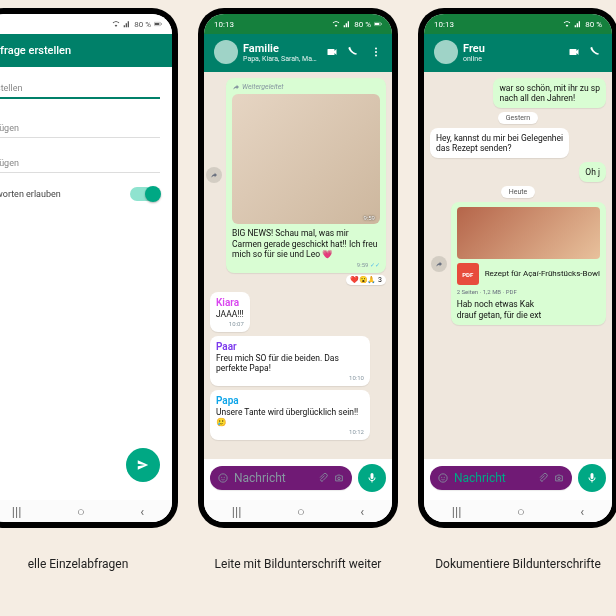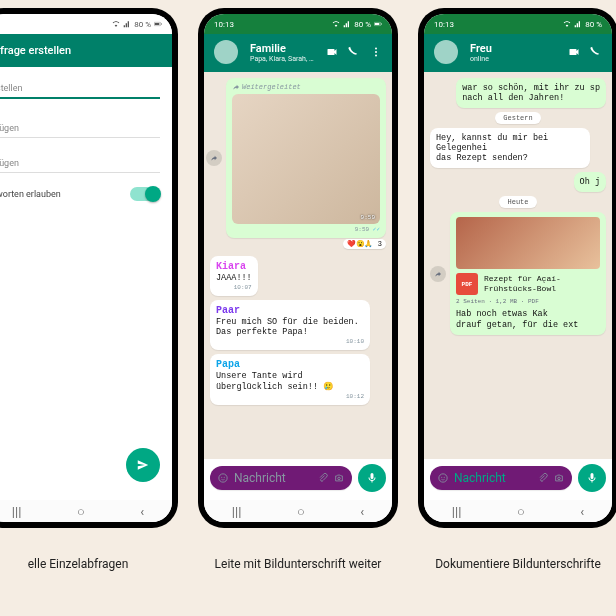--- a/index.html
+++ b/index.html
@@ -23,29 +23,29 @@
   .statusbar {
     height: 20px; background:#15803d; color:#fff;
     display:flex; justify-content:space-between; align-items:center;
     padding: 0 10px; font-size: 8px;
   }
   .statusbar.light { background:#fff; color:#555; }
   .sb-right { display:flex; align-items:center; gap:3px; }
   .sb-right svg { width:8px; height:8px; }
   .appbar {
     background:#008069; color:#fff; padding:6px 10px 8px;
-    display:flex; align-items:center; gap:12px;
+    display:flex; align-items:center; gap:5px;
   }
   .avatar { width:24px; height:24px; border-radius:50%; background:#9fd3c7; flex-shrink:0; }
   .chat-titles { flex:1; min-width:0; }
   .chat-name { font-size:11px; font-weight:600; }
   .chat-sub { font-size:7px; opacity:.9; white-space:nowrap; overflow:hidden; text-overflow:ellipsis; }
   .appbar-icons { display:flex; gap:10px; }
   .appbar-icons svg { width:12px; height:12px; fill:#fff; }
-  .chat-bg { flex:1; background:#efe7dd; overflow:hidden; padding:6px 6px 2px; display:flex; flex-direction:column; gap:4px; font-size:8.5px; color:#111;font-family:Liberation Mono, monospace; }
+  .chat-bg { flex:1; background:#efe7dd; overflow:hidden; padding:6px 6px 2px; display:flex; flex-direction:column; gap:4px; font-size:8.5px; color:#111; }
   .pill { align-self:center; background:#fff; padding:2px 8px; border-radius:6px; font-size:7px; color:#555; box-shadow:0 1px 1px rgba(0,0,0,.08);}
   .bubble { border-radius:8px; padding:5px 6px; box-shadow:0 1px 1px rgba(0,0,0,.08); max-width:160px; position:relative; }
   .b-in { background:#fff; align-self:flex-start; }
   .b-out { background:#d9fdd3; align-self:flex-end; }
   .row-share { display:flex; align-items:center; gap:4px; }
   .share-btn { width:16px; height:16px; border-radius:50%; background:#d3cdc3; display:flex; align-items:center; justify-content:center; flex-shrink:0; }
   .share-btn svg { width:8px; height:8px; fill:#6b7280; }
   .forwarded { color:#8696a0; font-size:7px; font-style:italic; display:flex; align-items:center; gap:2px; margin-bottom:3px;}
   .img-ph { width:148px; height:130px; border-radius:6px; background:linear-gradient(135deg,#e6d5c3,#cdb79e); position:relative; overflow:hidden;}
   .img-ph::after { content:""; position:absolute; right:4px; bottom:4px; font-size:6px; color:#fff; }
@@ -177,20 +177,21 @@
           <div class="bubble b-out" style="max-width:162px">
             <div class="forwarded">
                 <svg width="8" height="8" viewBox="0 0 24 24">
                   <path fill="#8696a0" d="M14 5l7 7-7 7v-4c-5 0-8 2-10 5 1-6 4-10 10-11z"></path>
                 </svg>
                 <span>Weitergeleitet</span>
               </div>
             <div class="img-ph">
                 <div class="img-time">9:59</div>
               </div>
+            <div class="msg-text">BIG NEWS! Schau mal, was mir Carmen gerade geschickt hat!! Ich freu mich so für sie und Leo 💗</div>
             <div class="msg-meta"><span>9:59</span> <span class="tick">✓✓</span></div>
           </div>
         </div>
         <div style="align-self:flex-end"><span class="reacts">❤️😮🙏 3</span></div>
         <div class="bubble b-in">
           <div class="sender" style="color:#d946ef">Kiara</div>
           <div>JAAA!!!</div>
           <div class="msg-meta">10:07</div>
         </div>
         <div class="bubble b-in">

